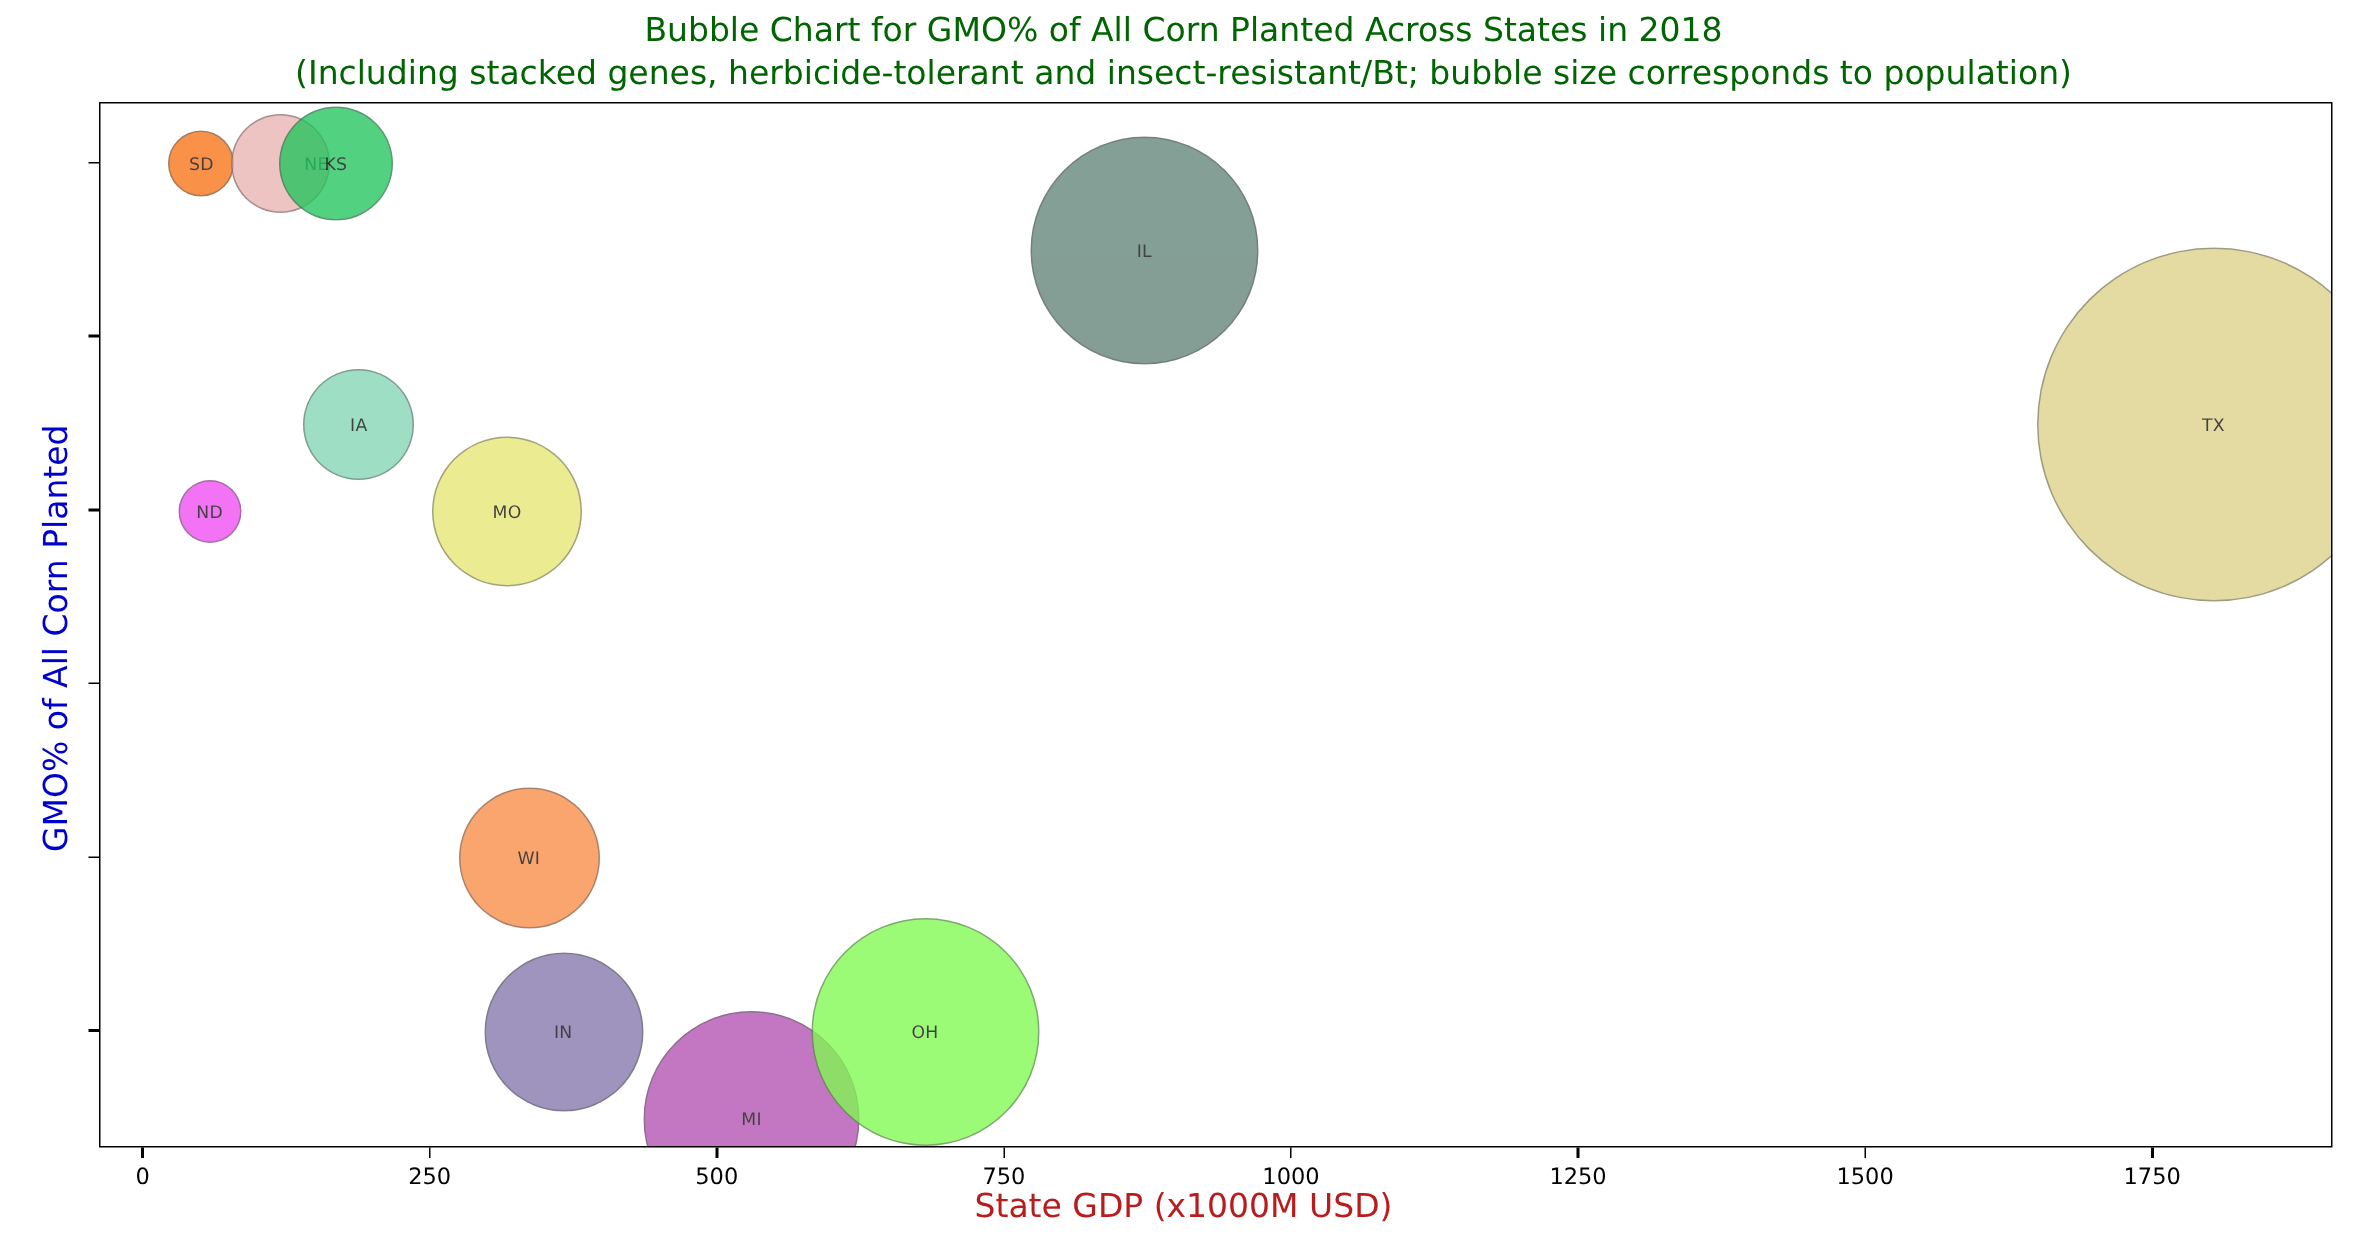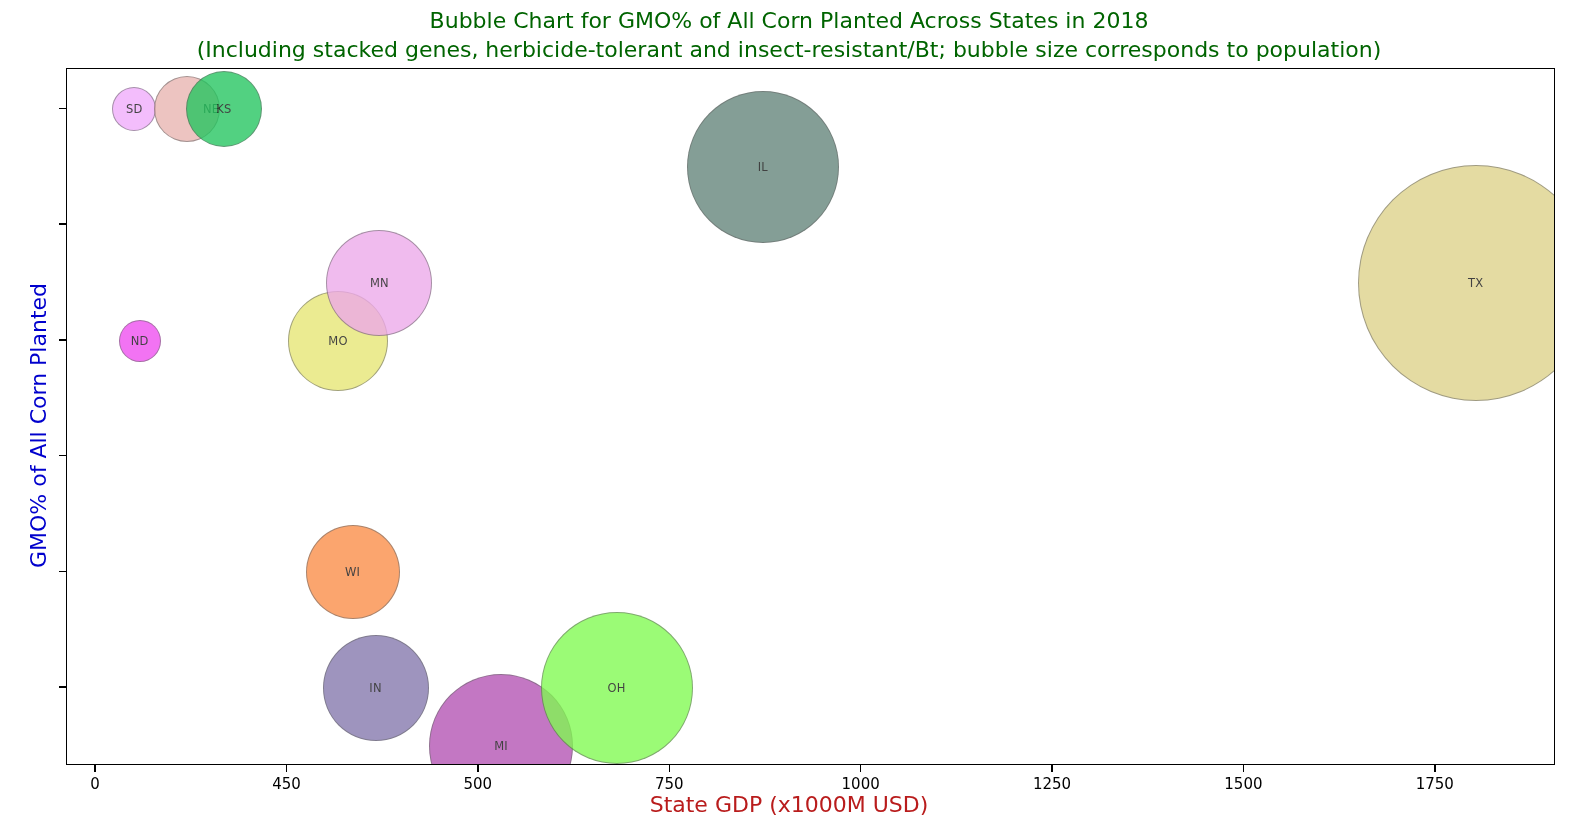--- a/index.html
+++ b/index.html
@@ -128,38 +128,38 @@
 <body>
 
 <div id="figure">
 
   <div class="title-block">
     <span class="title-line">Bubble Chart for GMO% of All Corn Planted Across States in 2018</span>
     <span class="title-line">(Including stacked genes, herbicide-tolerant and insect-resistant/Bt; bubble size corresponds to population)</span>
   </div>
 
   <div class="plot-frame" id="plot-area">
-      <div class="bubble" style="left: 45.3686px; top: 18.4896px; width: 44px; height: 44px; background: #f0abfc; opacity: 0.78; border: 1px solid rgba(60, 60, 60, 0.55);">
+      <div class="bubble" style="left: 45.3686px; top: 18.4896px; width: 44px; height: 44px; background: #f97316; opacity: 0.78; border: 1px solid rgba(60, 60, 60, 0.55);">
         <span class="bubble-label">SD</span>
       </div>
       <div class="bubble" style="left: 87.1918px; top: 7.48963px; width: 66px; height: 66px; background: rgb(232, 180, 176); opacity: 0.78; border: 1px solid rgba(60, 60, 60, 0.55); justify-content: flex-end;">
         <span class="bubble-label">NE</span>
       </div>
       <div class="bubble" style="left: 118.938px; top: 2.48963px; width: 76px; height: 76px; background: #22c55e; opacity: 0.78; border: 1px solid rgba(60, 60, 60, 0.55);">
         <span class="bubble-label">KS</span>
       </div>
       <div class="bubble" style="left: 51.7275px; top: 250.859px; width: 42px; height: 42px; background: rgb(239, 76, 240); opacity: 0.78; border: 1px solid rgba(60, 60, 60, 0.55);">
         <span class="bubble-label">ND</span>
       </div>
+      <div class="bubble" style="left: 135.249px; top: 177.017px; width: 74px; height: 74px; background: rgb(130, 214, 180); opacity: 0.78; border: 1px solid rgba(60, 60, 60, 0.55);">
+        <span class="bubble-label">IA</span>
+      </div>
       <div class="bubble" style="left: 221.006px; top: 221.859px; width: 100px; height: 100px; background: rgb(230, 230, 115); opacity: 0.78; border: 1px solid rgba(60, 60, 60, 0.55);">
         <span class="bubble-label">MO</span>
       </div>
-      <div class="bubble" style="left: 259.346px; top: 161.017px; width: 106px; height: 106px; background: rgb(237, 168, 234); opacity: 0.78; border: 1px solid rgba(60, 60, 60, 0.55);">
-        <span class="bubble-label">MN</span>
-      </div>
       <div class="bubble" style="left: 619.887px; top: 22.332px; width: 152px; height: 152px; background: rgb(98, 132, 121); opacity: 0.78; border: 1px solid rgba(60, 60, 60, 0.55);">
         <span class="bubble-label">IL</span>
       </div>
       <div class="bubble" style="left: 1290.62px; top: 96.0166px; width: 236px; height: 236px; background: rgb(221, 209, 136); opacity: 0.78; border: 1px solid rgba(60, 60, 60, 0.55);">
         <span class="bubble-label">TX</span>
       </div>
       <div class="bubble" style="left: 238.551px; top: 456.228px; width: 94px; height: 94px; background: rgb(251, 140, 70); opacity: 0.78; border: 1px solid rgba(60, 60, 60, 0.55);">
         <span class="bubble-label">WI</span>
       </div>
       <div class="bubble" style="left: 255.518px; top: 565.913px; width: 106px; height: 106px; background: rgb(131, 119, 173); opacity: 0.78; border: 1px solid rgba(60, 60, 60, 0.55); text-align: right;">
@@ -191,21 +191,21 @@
       </div>
       <div class="ytick-row" style="top: 108.49px;">
         <div class="ytick-mark"></div>
       </div>
       <div class="xtick-col" style="left: 95.091px;">
         <div class="xtick-mark"></div>
         <div class="xtick-text">0</div>
       </div>
       <div class="xtick-col" style="left: 286.479px;">
         <div class="xtick-mark"></div>
-        <div class="xtick-text">450</div>
+        <div class="xtick-text">250</div>
       </div>
       <div class="xtick-col" style="left: 477.867px;">
         <div class="xtick-mark"></div>
         <div class="xtick-text">500</div>
       </div>
       <div class="xtick-col" style="left: 669.256px;">
         <div class="xtick-mark"></div>
         <div class="xtick-text">750</div>
       </div>
       <div class="xtick-col" style="left: 860.644px;">

